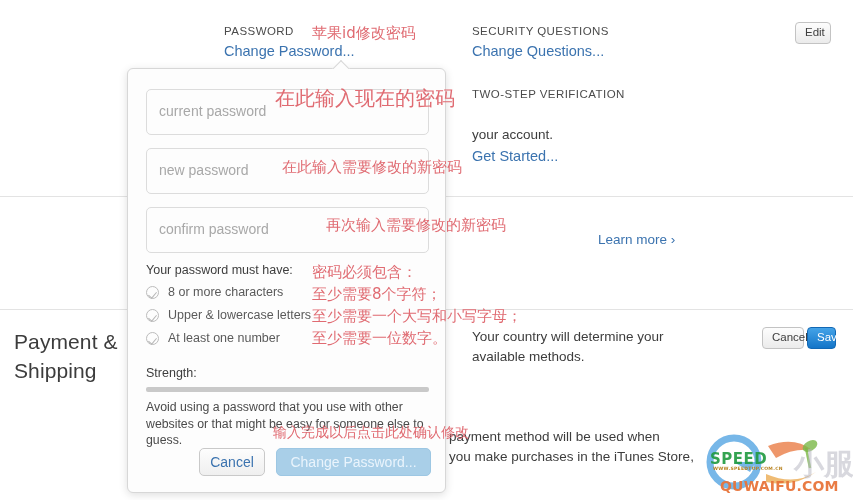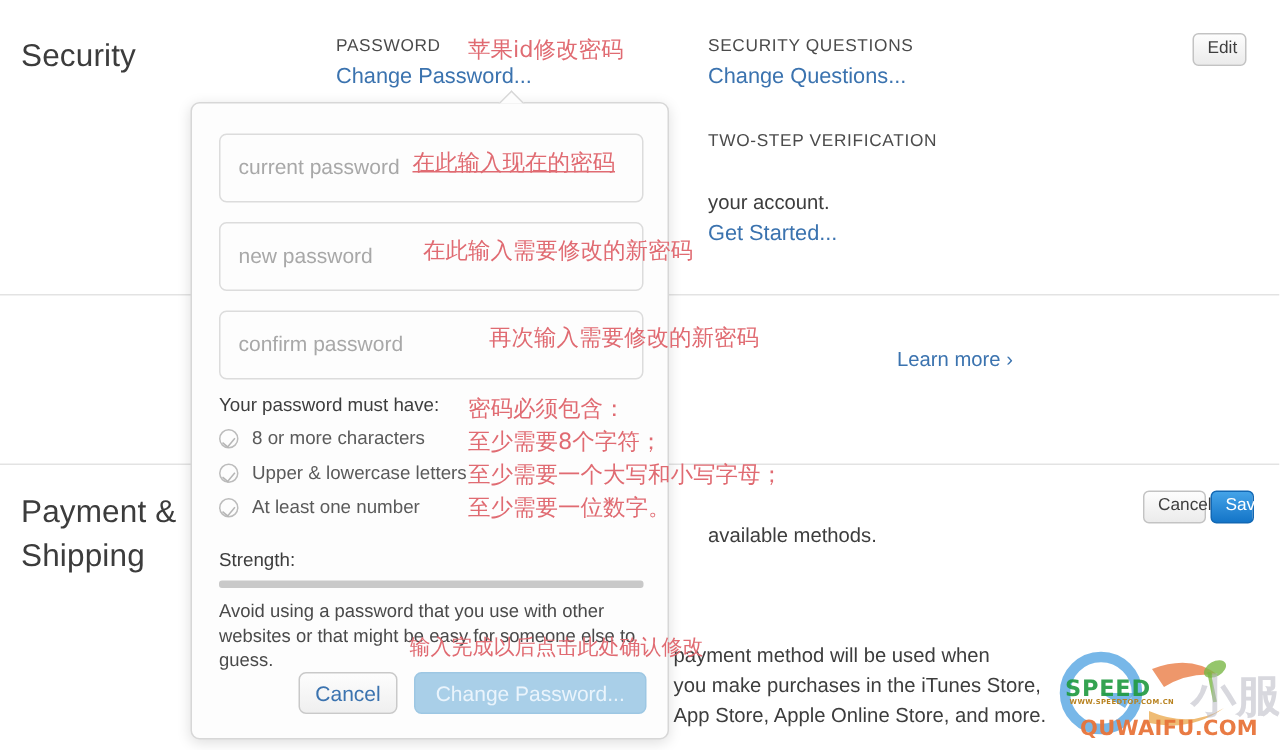--- a/index.html
+++ b/index.html
@@ -152,46 +152,45 @@
   .wm-txt { position:absolute; font-family:"DejaVu Sans", sans-serif; font-weight:bold; }
 </style>
 </head>
 <body>
 
 <div id="root">
 
   <div class="divider" style="top:196px"></div>
   <div class="divider" style="top:309px"></div>
 
-  <div class="sec-title" style="left:14px; top:25px">Security</div>
   <div class="sec-title" style="left:14px; top:327px; white-space:pre-line; line-height:29px">Payment &amp;
 Shipping</div>
 
   <div class="col-label" style="left:224px; top:25px">PASSWORD</div>
   <div class="link" style="left:224px; top:42px">Change Password...</div>
 
   <div class="col-label" style="left:472px; top:25px">SECURITY QUESTIONS</div>
   <div class="link" style="left:472px; top:42px">Change Questions...</div>
 
   <div class="col-label" style="left:472px; top:88px">TWO-STEP VERIFICATION</div>
   <div class="body-text" style="left:472px; top:125px">your account.</div>
   <div class="link" style="left:472px; top:147px">Get Started...</div>
 
   <div class="btn-gray" style="left:795px; top:22px; width:36px">Edit</div>
 
   <div class="link" style="left:598px; top:230px; font-size:13.5px">Learn more ›</div>
 
+  <div class="body-text" style="left:472px; top:327px">Your country will determine your</div>
   <div class="body-text" style="left:472px; top:347px">available methods.</div>
 
   <div class="btn-gray" style="left:762px; top:327px; width:42px">Cancel</div>
   <div class="btn-blue" style="left:807px; top:327px; width:29px">Save</div>
 
   <div class="body-text" style="left:449px; top:427px">payment method will be used when</div>
   <div class="body-text" style="left:449px; top:447px">you make purchases in the iTunes Store,</div>
-  <div class="body-text" style="left:449px; top:467px">App Store, Apple Online Store, and more.</div>
 
   <div id="popover">
     <div id="pop-arrow"></div>
 
     <div class="pw-field" style="top:20px">
       <span class="ph">current password</span>
     </div>
     <div class="pw-field" style="top:79px">
       <span class="ph">new password</span>
     </div>
@@ -218,21 +217,21 @@
     <div id="strength-bar"></div>
 
     <div id="advise">Avoid using a password that you use with other websites or that might be easy for someone else to guess.</div>
 
     <div id="pop-cancel">Cancel</div>
     <div id="pop-submit">Change Password...</div>
   </div>
 
   <div id="anno-layer">
       <div class="anno" style="left: 312px; top: 25px; font-size: 15px;">苹果id修改密码</div>
-      <div class="anno" style="left: 275px; top: 100px; font-size: 15px; text-decoration: underline;">在此输入现在的密码</div>
+      <div class="anno" style="left: 275px; top: 87px; font-size: 20px;">在此输入现在的密码</div>
       <div class="anno" style="left: 282px; top: 159px; font-size: 15px;">在此输入需要修改的新密码</div>
       <div class="anno" style="left: 326px; top: 217px; font-size: 15px;">再次输入需要修改的新密码</div>
       <div class="anno" style="left: 312px; top: 264px; font-size: 15px;">密码必须包含：</div>
       <div class="anno" style="left: 312px; top: 286px; font-size: 15px;">至少需要8个字符；</div>
       <div class="anno" style="left: 312px; top: 308px; font-size: 15px;">至少需要一个大写和小写字母；</div>
       <div class="anno" style="left: 312px; top: 330px; font-size: 15px;">至少需要一位数字。</div>
       <div class="anno" style="left: 273px; top: 424px; font-size: 14px;">输入完成以后点击此处确认修改</div>
     </div>
 
   <div id="wm">

